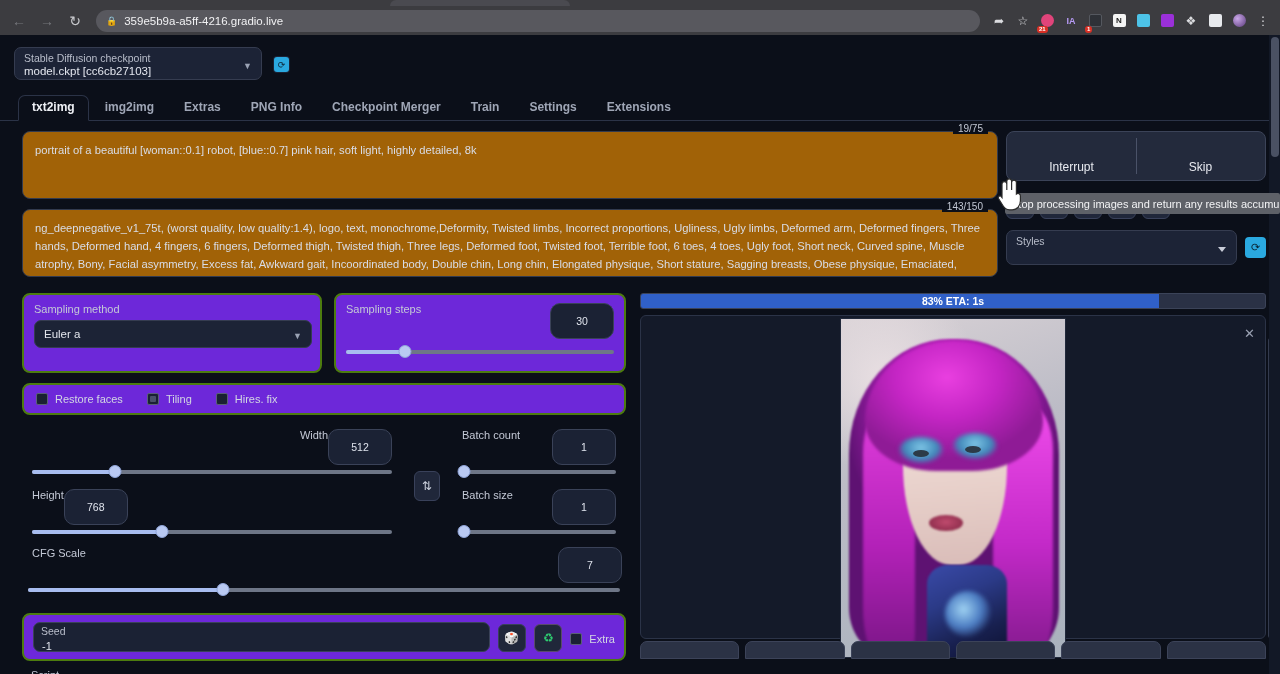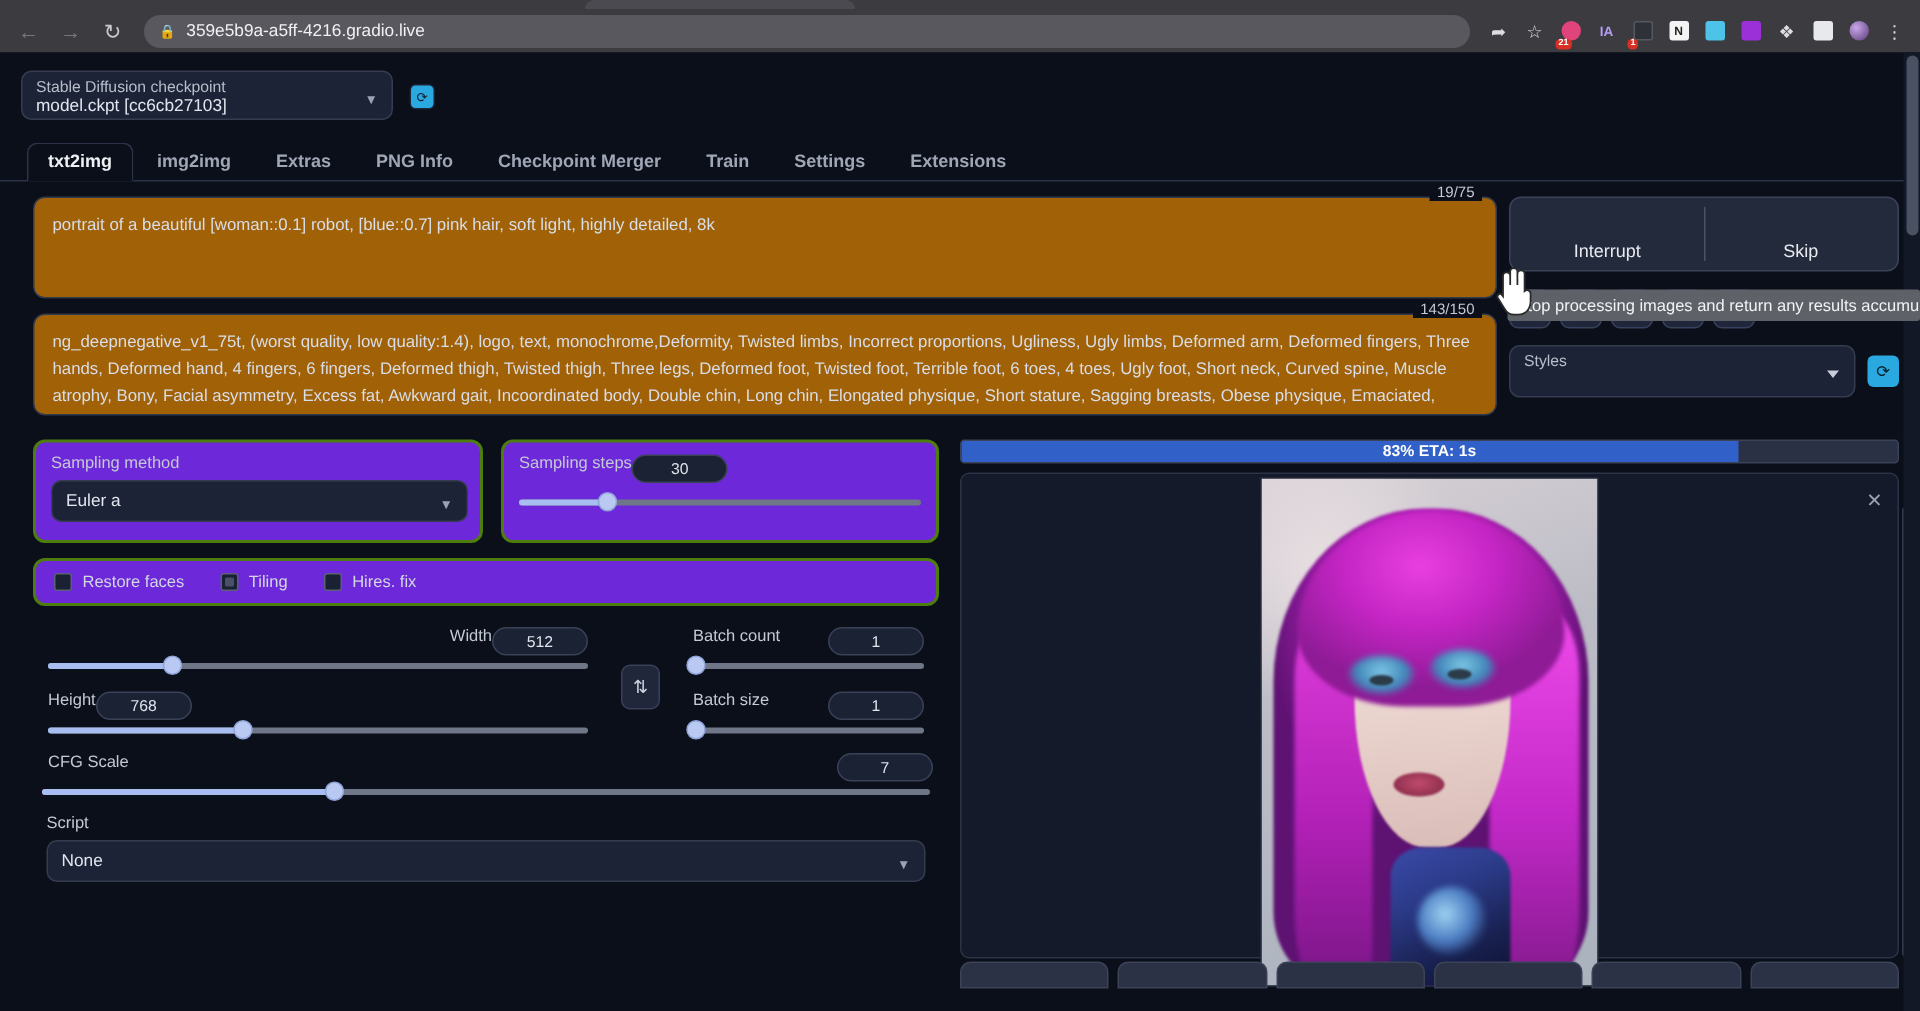--- a/index.html
+++ b/index.html
@@ -163,21 +163,21 @@
 
   
   #main { display: flex; padding: 16px 14px 0 22px; gap: 14px; }
   #left-col { width: 604px; flex: none; }
   .panel {
     background: #6d28d9; border: 2px solid #4d7c0f; border-radius: 8px;
   }
   .row2 { display: flex; gap: 12px; }
   .param-label { font-size: 11px; color: #c4c9d6; margin-bottom: 5px; }
   .numbox {
-    width: 64px; height: 19px; background: #1b2234; border: 1px solid #3a4258;
+    width: 64px; height: 36px; background: #1b2234; border: 1px solid #3a4258;
     border-radius: 10px; font-size: 10.5px; color: #dfe3ec;
     display: flex; align-items: center; justify-content: center;
   }
   .slider { position: relative; height: 14px; }
   .slider .track {
     position: absolute; left: 0; right: 0; top: 5px; height: 4px;
     background: #6e7687; border-radius: 2px;
   }
   .slider .fill {
     position: absolute; left: 0; top: 5px; height: 4px;
@@ -430,21 +430,21 @@
 
       <div class="row2">
         <div class="panel" style="width:300px;padding:8px 10px 12px">
           <div class="param-label">Sampling method</div>
           <div class="select-like" style="width:278px;height:28px;padding-top:0">
             <span>Euler a</span>
             <span class="caret">▼</span>
           </div>
         </div>
         <div class="panel" style="flex:1;padding:8px 10px 12px">
-          <div style="display:flex;align-items:flex-start">
+          <div style="display:flex;justify-content:space-between;align-items:flex-start">
             <div class="param-label">Sampling steps</div>
             <div class="numbox">30</div>
           </div>
           <div class="slider" style="margin-top:6px">
             <div class="track"></div>
               <div class="fill" id="sl-steps-fill" style="width: 22%;"></div>
             <div class="knob" id="sl-steps-knob" style="left: 22%;"></div>
           </div>
         </div>
       </div>
@@ -517,20 +517,34 @@
           <div class="param-label">CFG Scale</div>
           <div class="numbox" style="margin-right:-6px">7</div>
         </div>
         <div class="slider" style="margin:0 -4px">
           <div class="track"></div>
             <div class="fill" id="sl-cfg-fill" style="width: 33%;"></div>
             <div class="knob" id="sl-cfg-knob" style="left: 33%;"></div>
         </div>
       </div>
 
+      <div class="panel" style="margin-top:16px;padding:7px 9px;display:flex;align-items:flex-end;gap:8px">
+        <div style="flex:1;position:relative;background:#1b2234;border:1px solid #3a4258;border-radius:7px;height:30px;padding:13px 8px 0">
+          <span class="field-label" style="top:2px;left:7px">Seed</span>
+          <span style="font-size:11px;color:#dfe3ec" placeholder="-1">-1</span>
+        </div>
+        <div class="icon-sq" style="width:28px;height:28px">🎲</div>
+        <div class="icon-sq" style="width:28px;height:28px;border-color:#5a4a6a">
+            <span style="color:#2ecc71">♻</span>
+          </div>
+        <div class="chkrow" style="padding-bottom:7px">
+          <span class="chk"></span>
+          <span>Extra</span>
+        </div>
+      </div>
 
       <div style="margin-top:8px;padding:0 9px">
         <div class="param-label">Script</div>
         <div class="select-like" style="width:100%;height:28px;padding-top:0">
           <span>None</span>
           <span class="caret">▼</span>
         </div>
       </div>
     </div>
 

